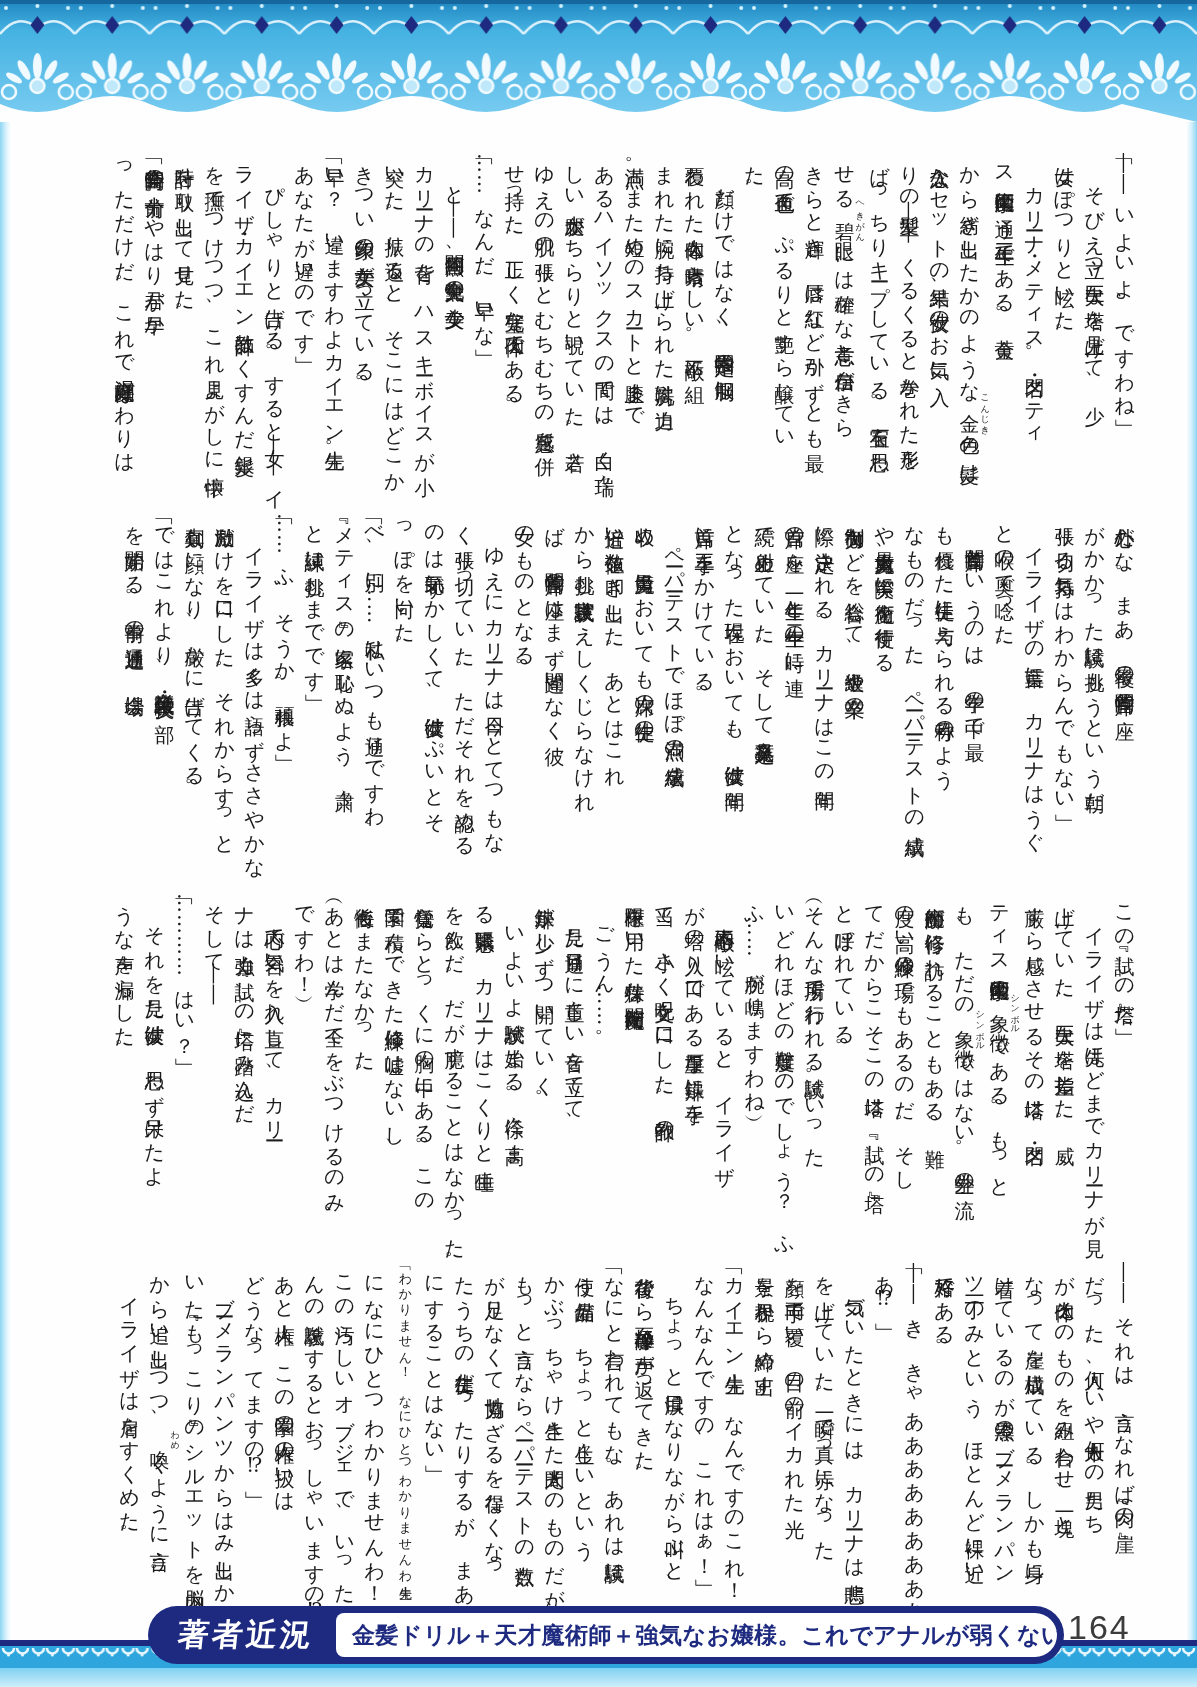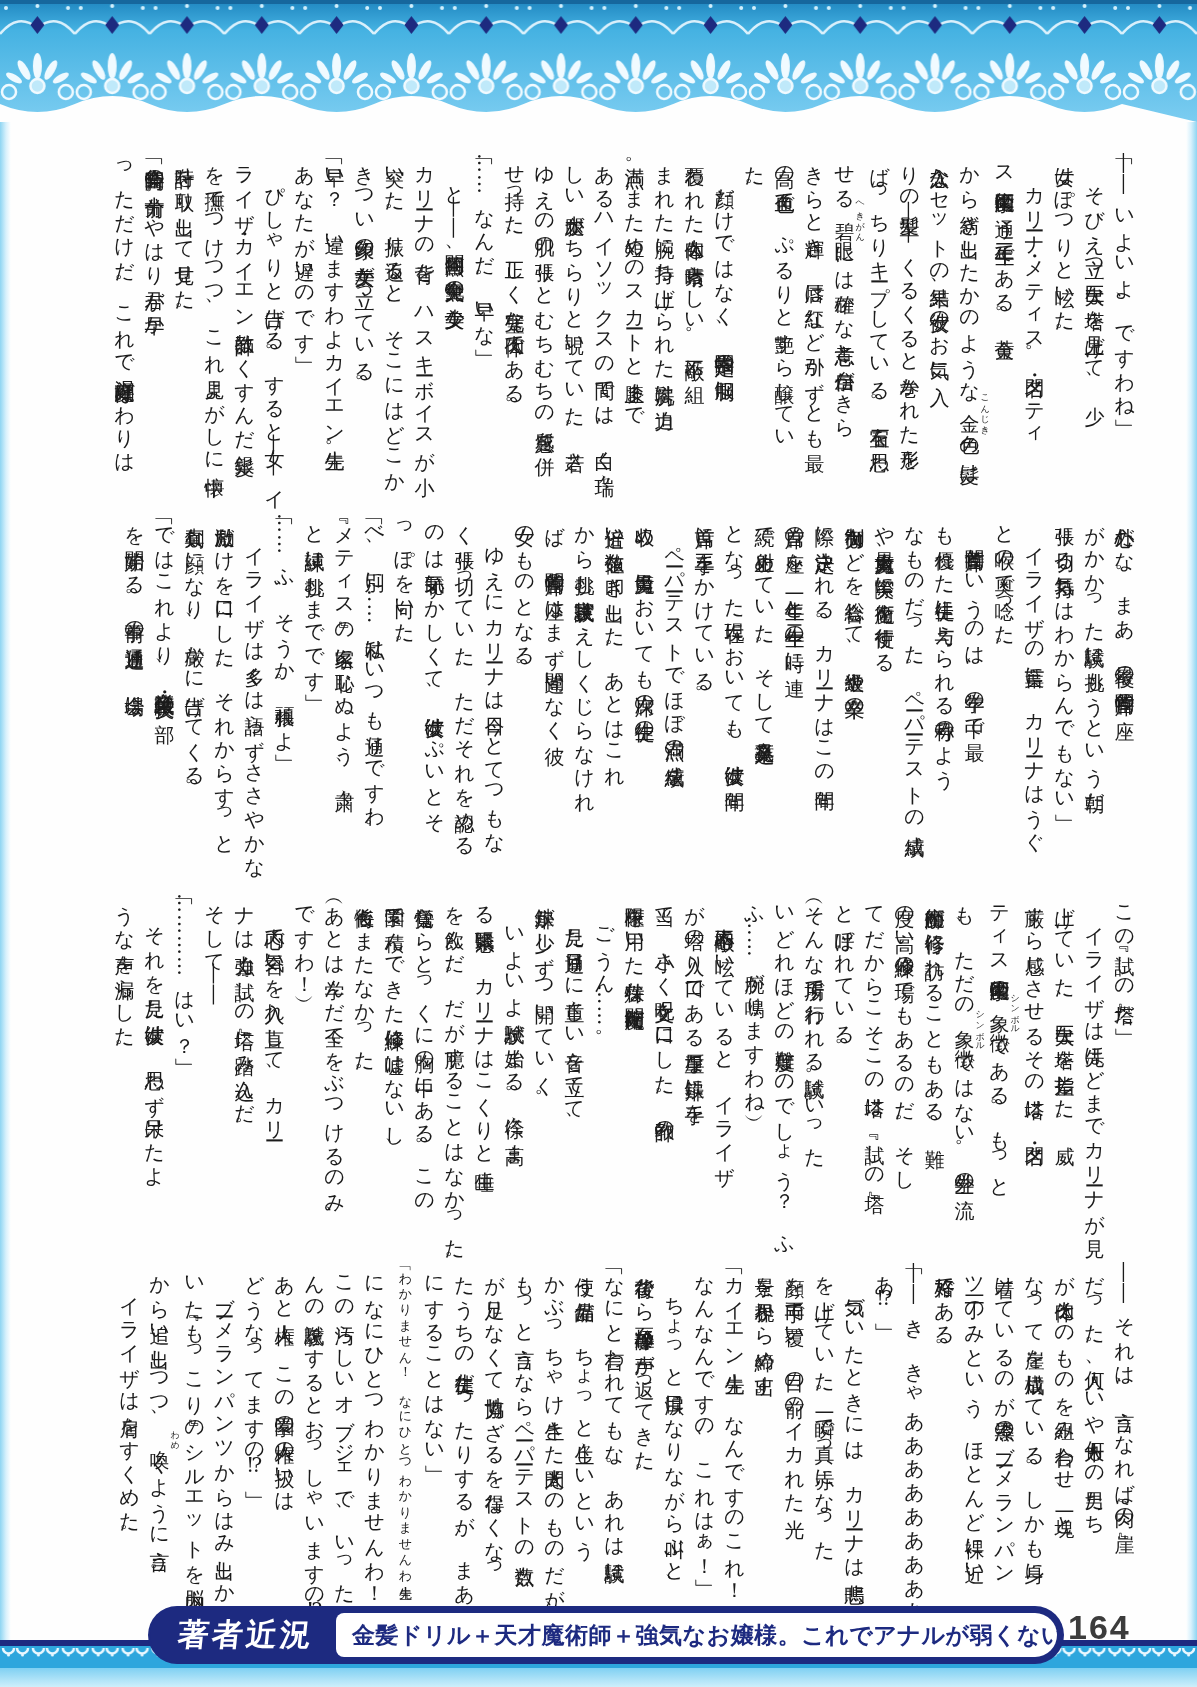--- a/index.html
+++ b/index.html
@@ -24,21 +24,21 @@
               box-shadow:0 0 0 2px #1d2a80;}
   .footer-label{color:#ffffff;font-family:"Liberation Sans",sans-serif;font-weight:bold;
                 font-size:31px;padding:0 22px 0 28px;letter-spacing:3px;transform:skewX(-6deg);
                 white-space:nowrap;}
   .footer-inner{flex:1;background:#ffffff;height:44px;margin-right:5px;
                 border-radius:8px 22px 22px 8px;display:flex;align-items:center;
                 padding-left:16px;overflow:hidden;}
   .footer-text{color:#1d2a80;font-family:"Liberation Sans",sans-serif;font-weight:bold;
                font-size:23px;white-space:nowrap;letter-spacing:0.5px;}
   .page-number{position:absolute;left:1068px;top:1608px;z-index:5;
-               font-family:"Liberation Sans",sans-serif;font-weight:bold;
+               font-family:"Liberation Sans",sans-serif;font-weight:normal;
                font-size:34px;color:#3c3c3c;letter-spacing:2px;}
 </style>
 </head>
 <body>
 
 <div class="page">
 
   <div class="orn-top">
     <svg width="1197" height="122" xmlns="http://www.w3.org/2000/svg">
       <defs>

